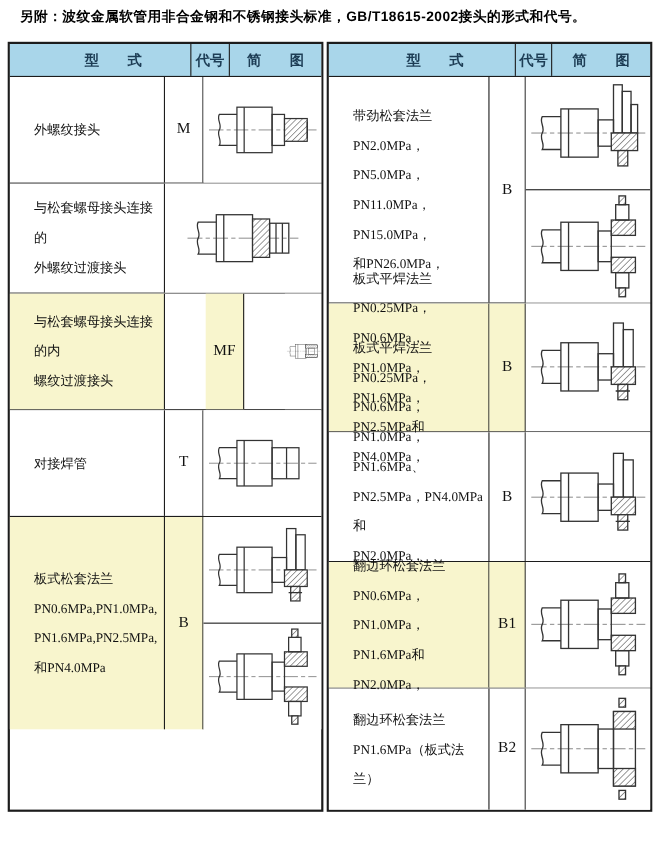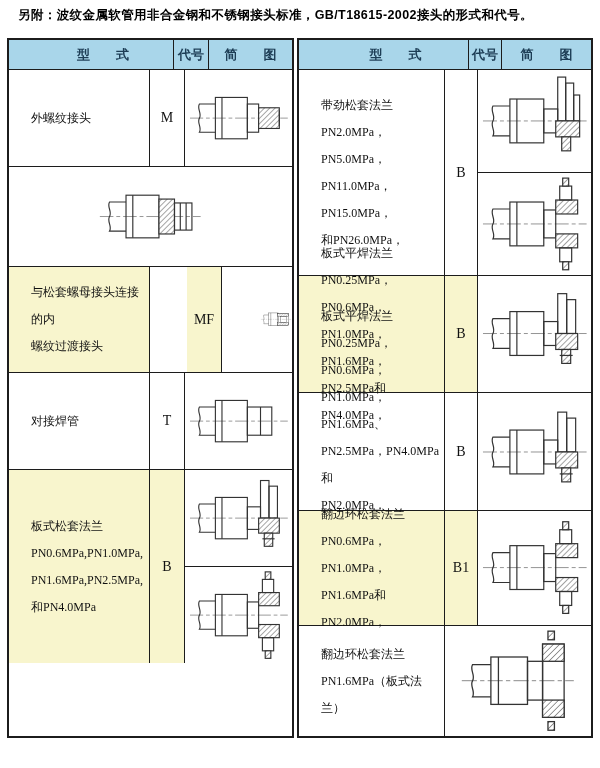--- a/index.html
+++ b/index.html
@@ -84,20 +84,22 @@
                 <rect fill="none" stroke="#333333" stroke-width="1.2" x="30" y="26" width="34" height="44"></rect>
                 <line fill="none" stroke="#333333" stroke-width="1.2" x1="37" y1="26" x2="37" y2="70"></line>
                 <rect fill="none" stroke="#333333" stroke-width="1.2" x="64" y="33" width="12" height="30"></rect>
                 <rect fill="url(#hatch0)" stroke="#333333" stroke-width="1.2" x="76" y="37" width="22" height="22"></rect>
                 <line fill="none" stroke="#333333" stroke-width="1.2" x1="98" y1="40" x2="98" y2="56"></line>
               </svg>
             </div>
           </div>
         </div>
         <div class="row" style="height: 100px; flex: 0 0 100px;">
+          <div class="td type w-type">与松套螺母接头连接的
+外螺纹过渡接头</div>
           <div class="td diagram w-diag">
             <div class="sub">
               <svg viewBox="0 0 110 96" preserveAspectRatio="xMidYMid meet">
                 <defs>
                   <pattern id="hatch2" width="4" height="4" patternUnits="userSpaceOnUse" patternTransform="rotate(45)">
                     <rect width="4" height="4" fill="#ffffff"></rect>
                     <line x1="0" y1="0" x2="0" y2="4" stroke="#555" stroke-width="1.1"></line>
                   </pattern>
                 </defs>
                 <line fill="none" stroke="#666" stroke-width="0.7" x1="3" y1="48" x2="107" y2="48" stroke-dasharray="14 3 4 3"></line>
@@ -354,20 +356,21 @@
                 <rect fill="none" stroke="#333333" stroke-width="1.2" x="80" y="72" width="12" height="14"></rect>
                 <rect fill="url(#hatch11)" stroke="#333333" stroke-width="1.2" x="83" y="2" width="6" height="8"></rect>
                 <rect fill="url(#hatch11)" stroke="#333333" stroke-width="1.2" x="83" y="86" width="6" height="8"></rect>
               </svg>
             </div>
           </div>
         </div>
         <div class="row" style="height: 110px; flex: 0 0 110px;">
           <div class="td type w-type">翻边环松套法兰
 PN1.6MPa（板式法兰）</div>
+          <div class="td code w-code">B2</div>
           <div class="td diagram w-diag">
             <div class="sub">
               <svg viewBox="0 0 110 96" preserveAspectRatio="xMidYMid meet">
                 <defs>
                   <pattern id="hatch12" width="4" height="4" patternUnits="userSpaceOnUse" patternTransform="rotate(45)">
                     <rect width="4" height="4" fill="#ffffff"></rect>
                     <line x1="0" y1="0" x2="0" y2="4" stroke="#555" stroke-width="1.1"></line>
                   </pattern>
                 </defs>
                 <line fill="none" stroke="#666" stroke-width="0.7" x1="3" y1="48" x2="107" y2="48" stroke-dasharray="14 3 4 3"></line>

